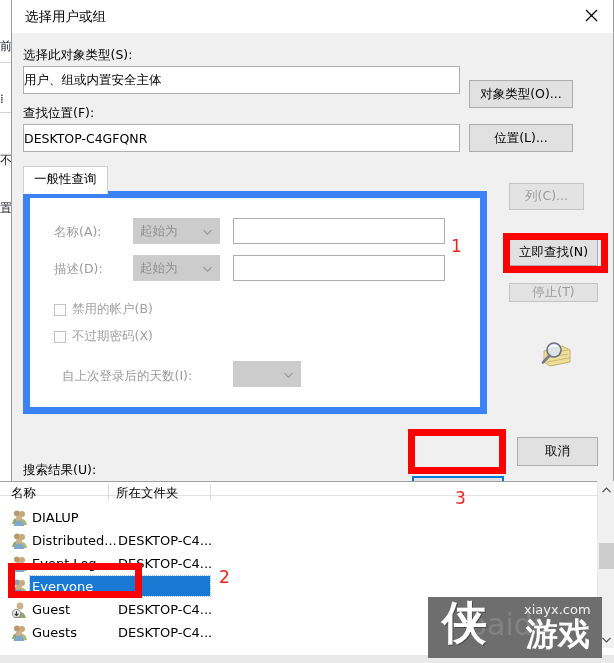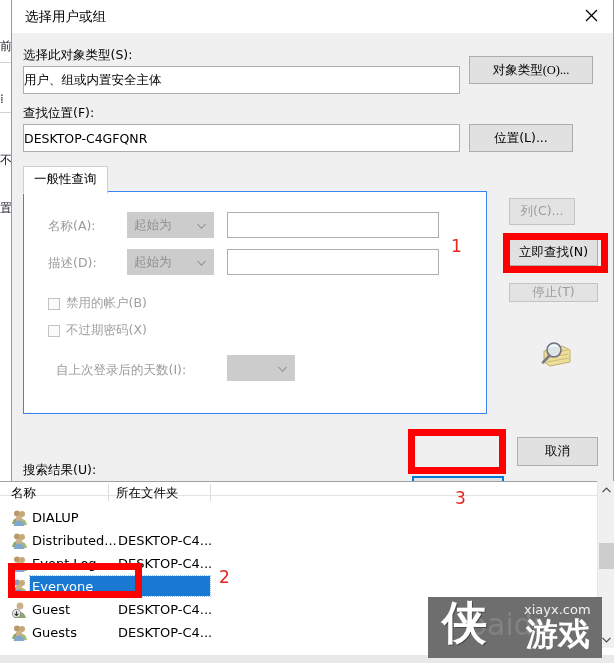--- a/index.html
+++ b/index.html
@@ -119,21 +119,21 @@
     border-bottom: 1px solid #ffffff;
     font-size: 12.5px;
     color: #000;
     font-family: "DejaVu Sans", sans-serif;
     z-index: 3;
   }
   .tabpanel {
     position: absolute; left: 11px; top: 191px;
     width: 464px; height: 223px;
     background: #ffffff;
-    border: 1px solid #3b82f6;
+    border: 7px solid #3b82f6;
     box-sizing: border-box;
   }
 
   .combo {
     position: absolute;
     background: #cccccc;
     border: 1px solid #cccccc;
     box-sizing: border-box;
     font-size: 12.5px;
     color: #8e8e8e;
@@ -313,21 +313,21 @@
       <div class="close-btn">
         <svg width="13" height="13" viewBox="0 0 13 13" aria-hidden="true">
           <line x1="1" y1="1" x2="12" y2="12" stroke="#000" stroke-width="1.2"></line>
           <line x1="12" y1="1" x2="1" y2="12" stroke="#000" stroke-width="1.2"></line>
         </svg>
       </div>
     </div>
 
     <div class="lbl" style="left:11px; top:47px;">选择此对象类型(S):</div>
     <div class="textfield" style="left:11px; top:66px; width:437px; height:28px;">用户、组或内置安全主体</div>
-    <div class="btn" style="left:457px; top:56px; width:124px; height:28px;font-family:Liberation Serif, serif;">对象类型(O)...</div>
+    <div class="btn" style="left:457px; top:80px; width:104px; height:28px;">对象类型(O)...</div>
 
     <div class="lbl" style="left:11px; top:105px;">查找位置(F):</div>
     <div class="textfield" style="left:11px; top:124px; width:437px; height:28px;">DESKTOP-C4GFQNR</div>
     <div class="btn" style="left:457px; top:124px; width:104px; height:28px;">位置(L)...</div>
 
     <div class="tabstrip">
       <div class="tab">一般性查询</div>
     </div>
     <div class="tabpanel">
 
@@ -366,21 +366,21 @@
       <div class="combo empty" style="left:203px; top:163px; width:68px; height:26px;">
         <span></span>
         <span class="caret">
           <svg width="9" height="6" viewBox="0 0 9 6">
               <path d="M0.5 0.5 L4.5 4.8 L8.5 0.5" fill="none" stroke="#8e8e8e" stroke-width="1.1"></path>
             </svg>
         </span>
       </div>
     </div>
 
-    <div class="btn disabled" style="left:497px; top:198px; width:66px; height:27px;">列(C)...</div>
+    <div class="btn disabled" style="left:497px; top:183px; width:75px; height:27px;">列(C)...</div>
     <div class="btn" style="left:497px; top:239px; width:89px; height:27px;">立即查找(N)</div>
     <div class="btn disabled" style="left:497px; top:283px; width:89px; height:19px;">停止(T)</div>
 
     <div style="position:absolute; left:524px; top:337px; width:40px; height:34px;">
       <svg width="40" height="34" viewBox="0 0 40 34">
         <g>
           <path d="M8 14 L26 9 L34 13 L34 25 L14 29 L8 25 Z" fill="#efe39c" stroke="#b9a martin"></path>
           <path d="M8 14 L26 9 L34 13 L34 25 L14 29 L8 25 Z" fill="#eddf97" stroke="#b9a96a" stroke-width="0.9"></path>
           <path d="M10 17 L32 13" stroke="#c6b67a" stroke-width="0.9"></path>
           <path d="M10 21 L32 17" stroke="#c6b67a" stroke-width="0.9"></path>

